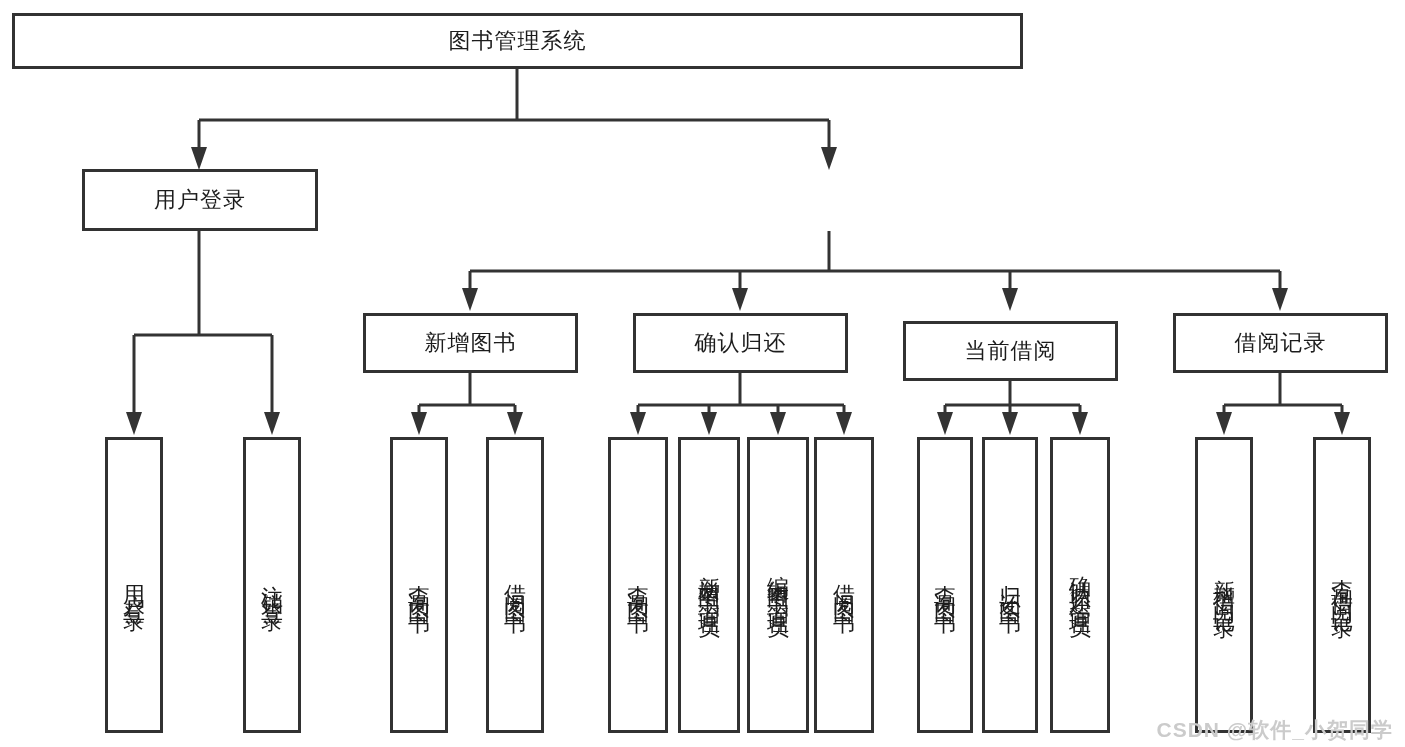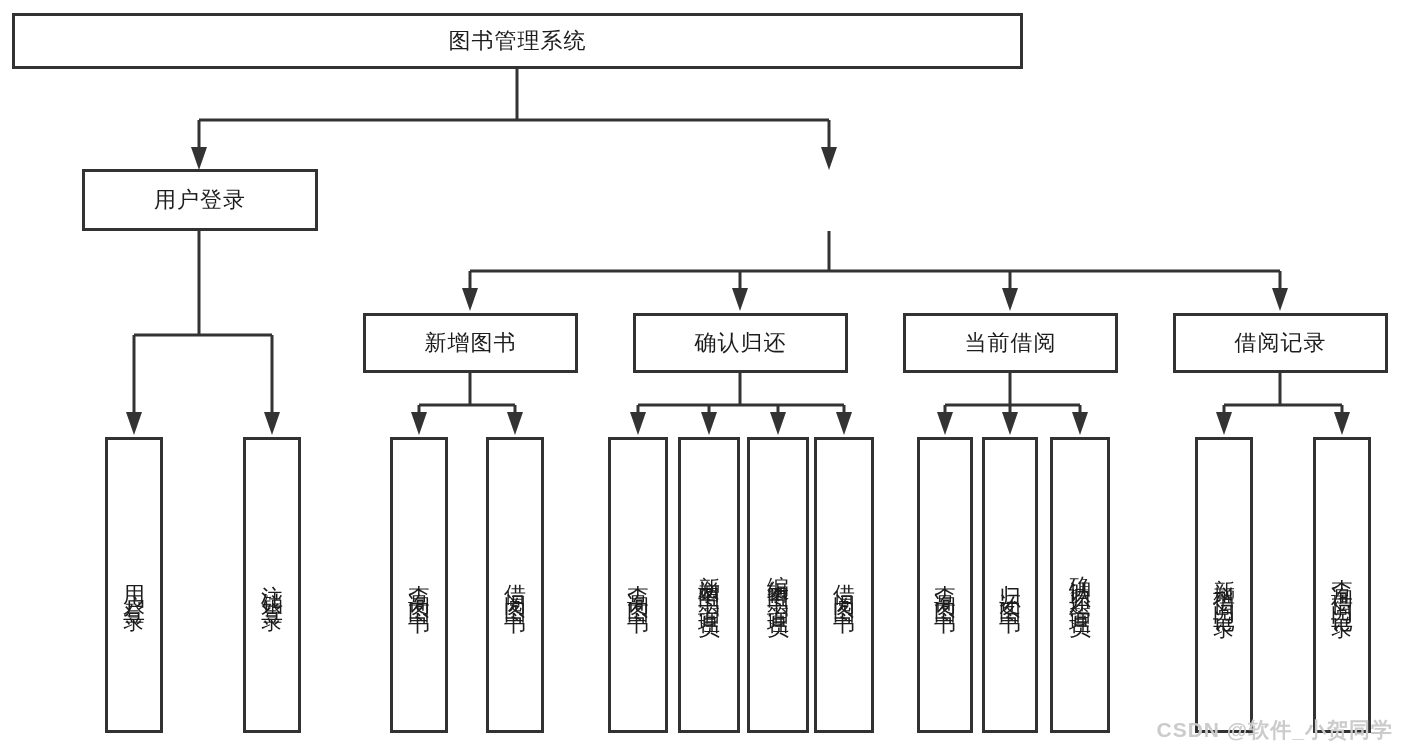--- a/index.html
+++ b/index.html
@@ -123,21 +123,21 @@
   <div class="node h" style="left:82px;top:169px;width:236px;height:62px">
     <span>用户登录</span>
   </div>
 
   <div class="node h" style="left:363px;top:313px;width:215px;height:60px">
     <span>新增图书</span>
   </div>
   <div class="node h" style="left:633px;top:313px;width:215px;height:60px">
     <span>确认归还</span>
   </div>
-  <div class="node h" style="left:903px;top:313px;width:215px;height:60px">
+  <div class="node h" style="left:903px;top:321px;width:215px;height:60px">
     <span>当前借阅</span>
   </div>
   <div class="node h" style="left:1173px;top:313px;width:215px;height:60px">
     <span>借阅记录</span>
   </div>
 
   <div class="node v len4" style="left:105px;top:437px;width:58px;height:296px">
     <span>用户登录</span>
   </div>
   <div class="node v len4" style="left:243px;top:437px;width:58px;height:296px">

